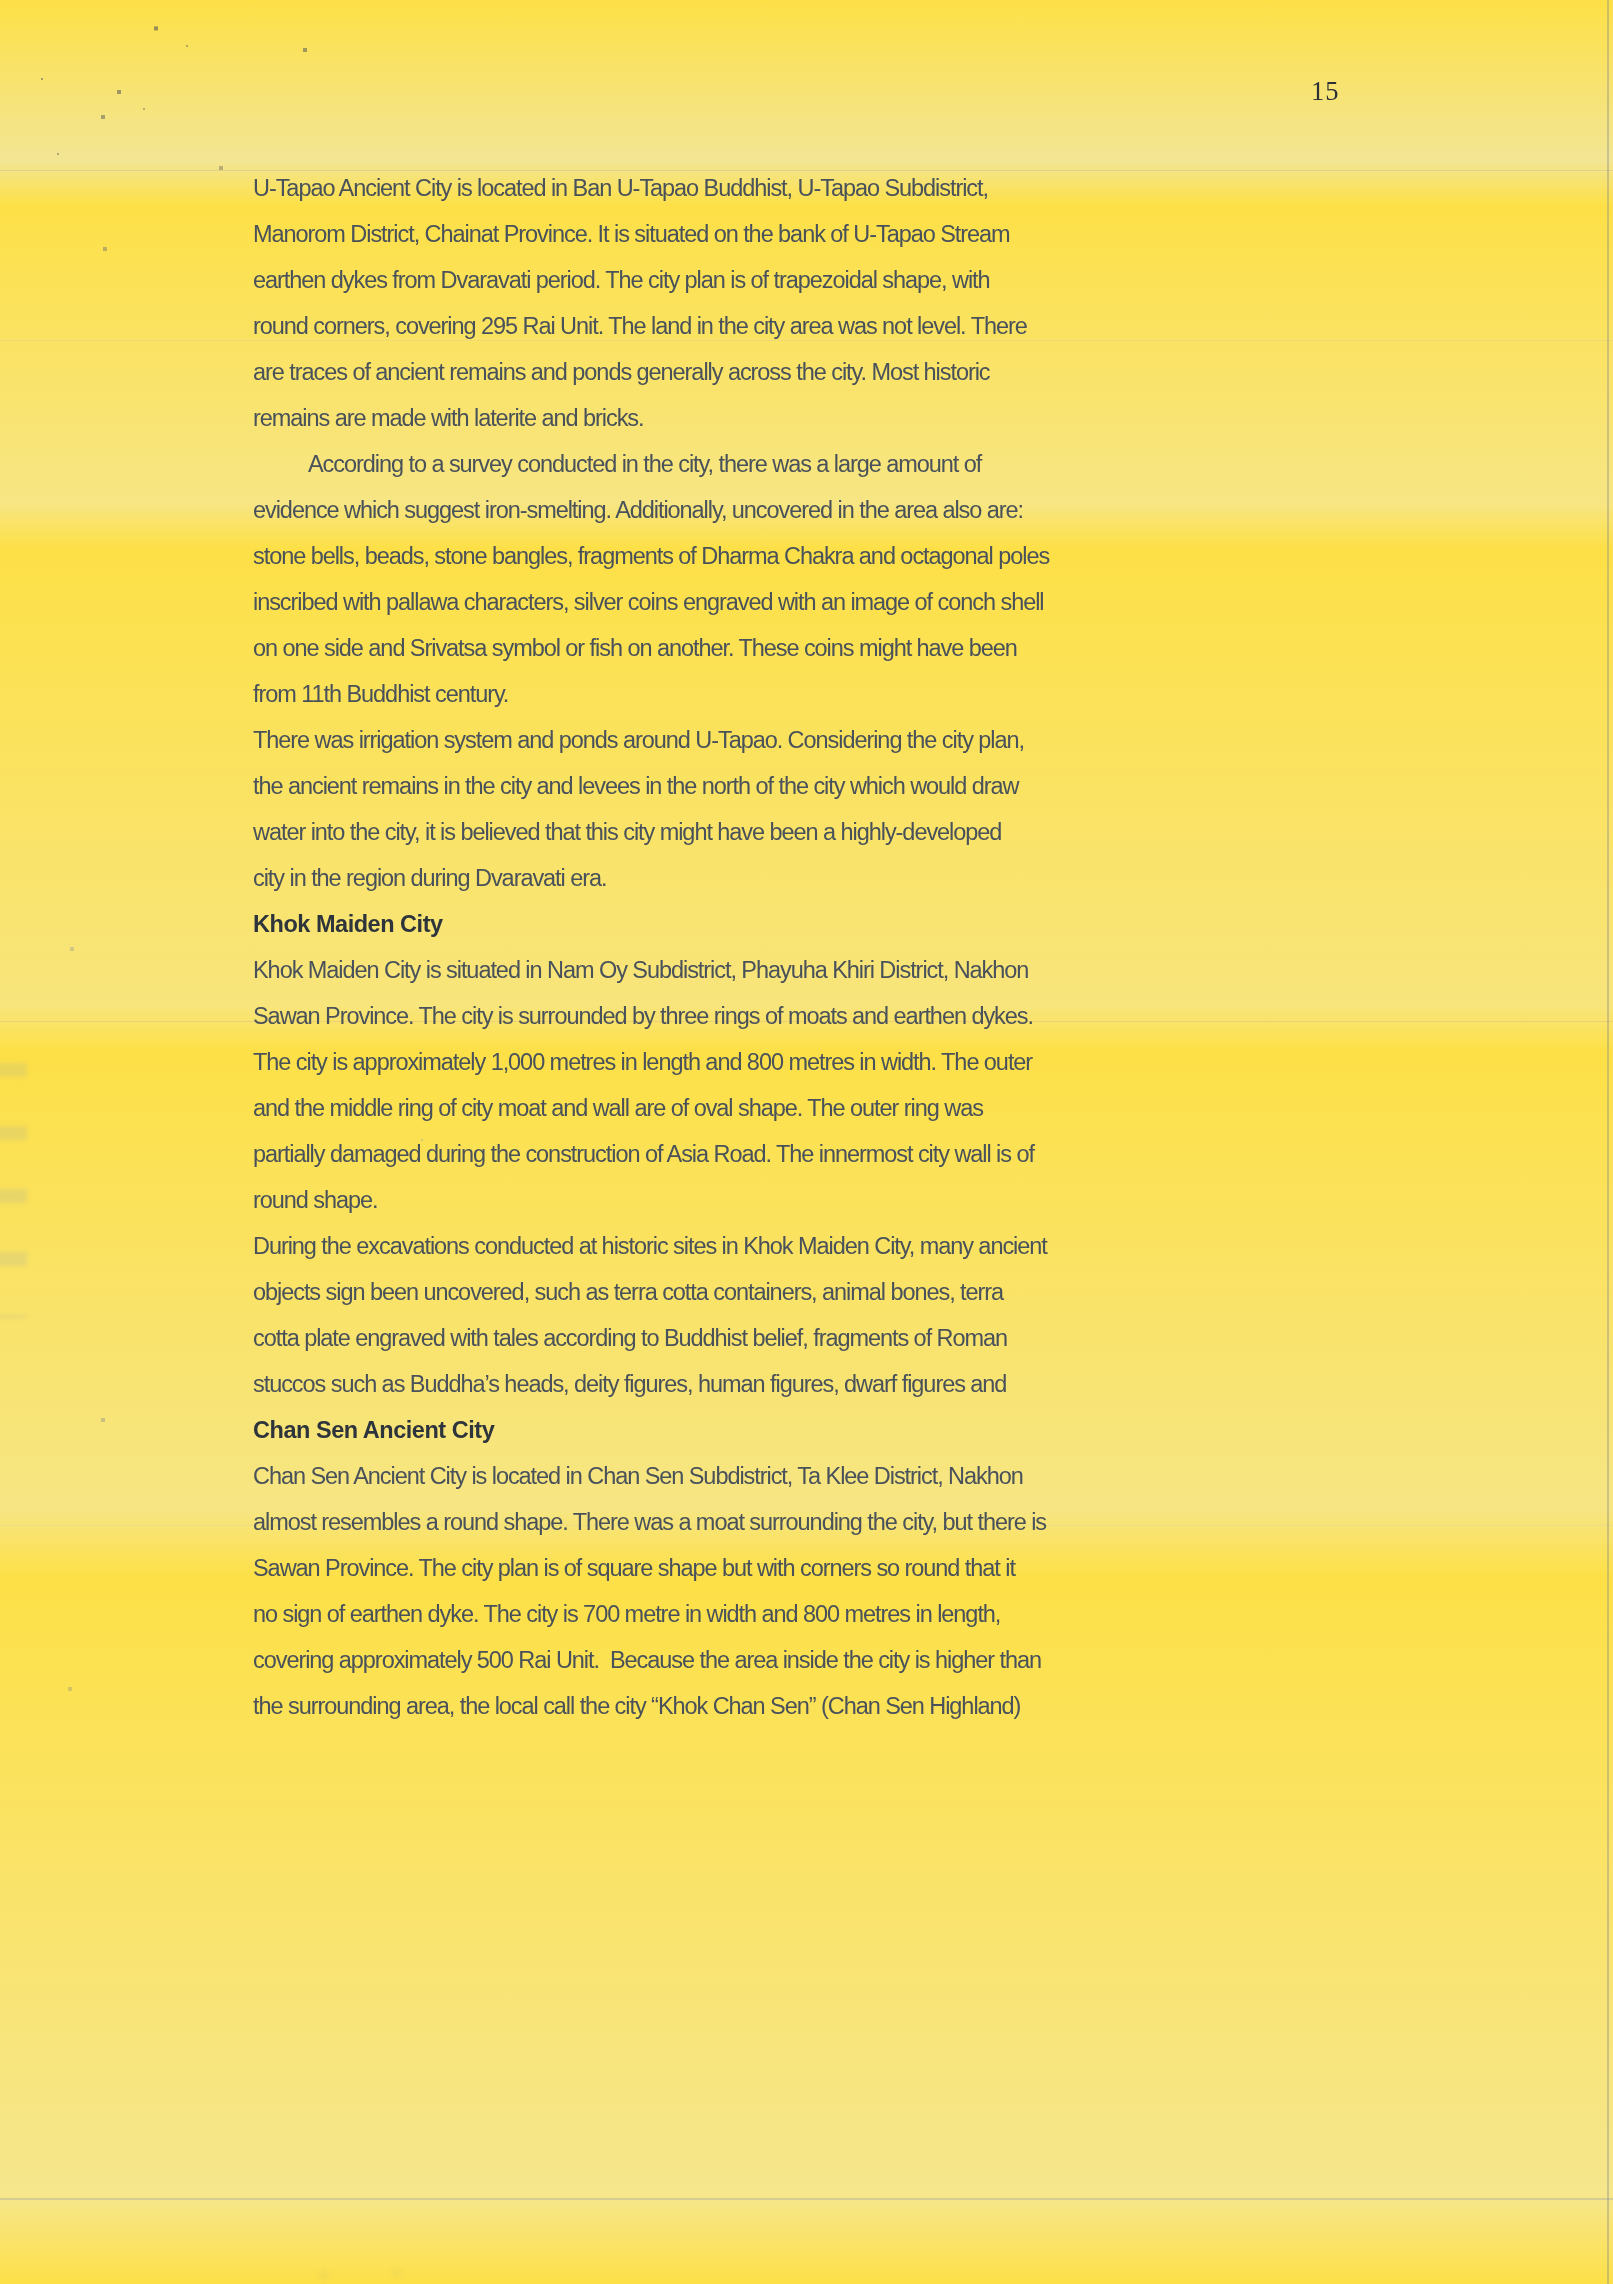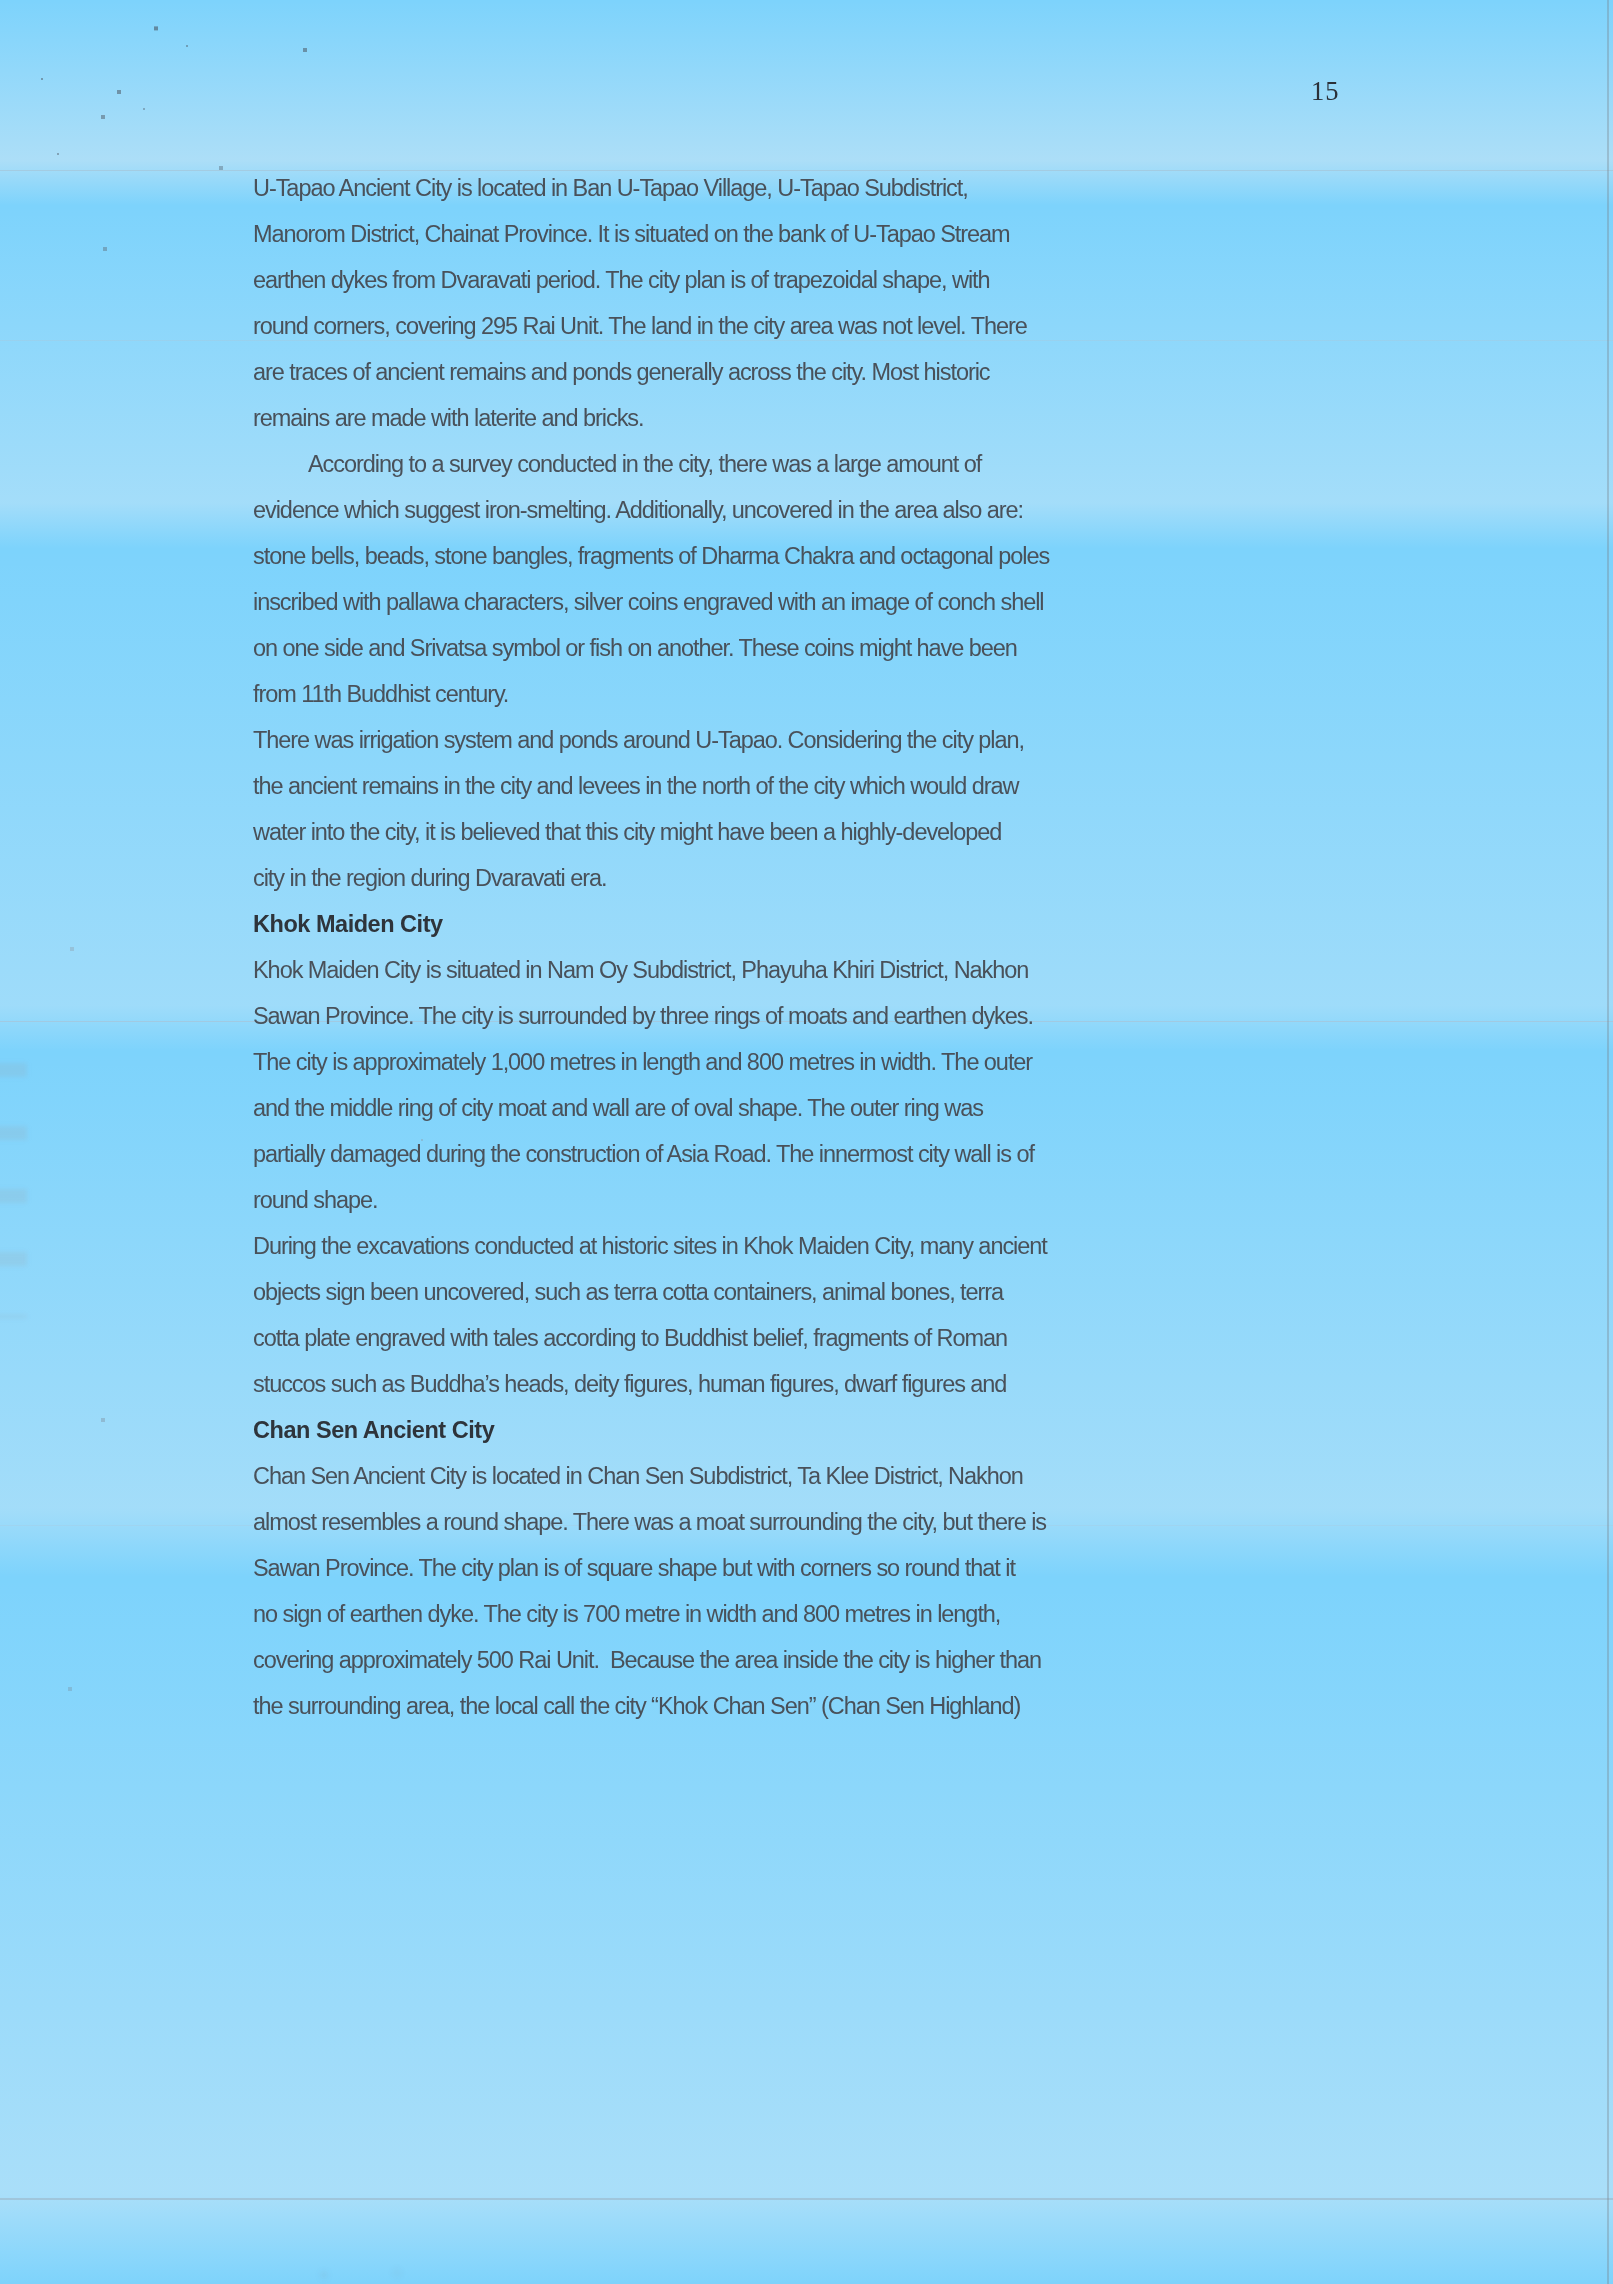--- a/index.html
+++ b/index.html
@@ -4,21 +4,21 @@
 <style>
   html, body {
     margin: 0;
     padding: 0;
     background: #e9ebee;
   }
   .page {
     position: relative;
     width: 1613px;
     height: 2285px;
-    background: #7dd3fc;
+    background: #fde047;
     overflow: hidden;
     font-family: "Liberation Sans", sans-serif;
   }
   
   .page::before {
     content: "";
     position: absolute;
     inset: 0;
     background:
       linear-gradient(180deg,
@@ -138,21 +138,21 @@
   <div class="scanline l1"></div>
   <div class="scanline l2"></div>
   <div class="scanline l3"></div>
   <div class="scanline l4"></div>
   <div class="scanline l5"></div>
   <div class="edge-line"></div>
 
   <div class="page-number">15</div>
 
   <div class="text-block" id="text-block">
-      <div class="line">U-Tapao Ancient City is located in Ban U-Tapao Village, U-Tapao Subdistrict,</div>
+      <div class="line">U-Tapao Ancient City is located in Ban U-Tapao Buddhist, U-Tapao Subdistrict,</div>
       <div class="line">Manorom District, Chainat Province. It is situated on the bank of U-Tapao Stream</div>
       <div class="line">earthen dykes from Dvaravati period. The city plan is of trapezoidal shape, with</div>
       <div class="line">round corners, covering 295 Rai Unit. The land in the city area was not level. There</div>
       <div class="line">are traces of ancient remains and ponds generally across the city. Most historic</div>
       <div class="line">remains are made with laterite and bricks.</div>
       <div class="line indent">According to a survey conducted in the city, there was a large amount of</div>
       <div class="line">evidence which suggest iron-smelting. Additionally, uncovered in the area also are:</div>
       <div class="line">stone bells, beads, stone bangles, fragments of Dharma Chakra and octagonal poles</div>
       <div class="line">inscribed with pallawa characters, silver coins engraved with an image of conch shell</div>
       <div class="line">on one side and Srivatsa symbol or fish on another. These coins might have been</div>

